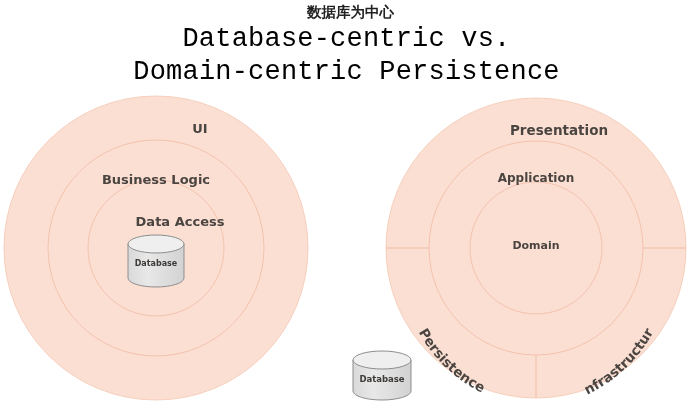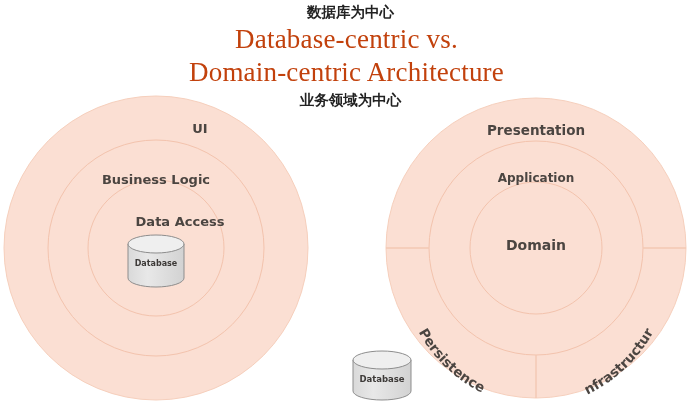--- a/index.html
+++ b/index.html
@@ -36,47 +36,47 @@
     font-family: "DejaVu Sans", "Liberation Sans", sans-serif;
     font-size: 14.5px;
     font-weight: 700;
     color: #222222;
     letter-spacing: 0px;
     line-height: 1.15;
     padding-left: 8px;
   }
   .cn-top { margin-top: 4px; }
   .main-title {
-    font-family: Liberation Serif, serif;
+    font-family: Liberation Mono, monospace;
     font-size: 27px;
     font-weight: 400;
-    color: #c2410c;
+    color: #000000;
     line-height: 1.22;
     letter-spacing: 0.2px;
     margin-top: 2px;
   }
   .main-title .line { display: block; }
   .cn-bottom { margin-top: 3px; }
 
   
   .ring-label {
     position: absolute;
     font-family: "DejaVu Sans", "Liberation Sans", sans-serif;
     font-weight: 700;
     color: #4b4541;
     white-space: nowrap;
     transform: translate(-50%, -50%);
     pointer-events: none;
   }
   .lbl-ui           { font-size: 13px; }
   .lbl-business     { font-size: 13px; }
   .lbl-dataaccess   { font-size: 13px; padding-left: 48px; }
-  .lbl-presentation { font-size: 13.5px; }
+  .lbl-presentation { font-size: 13.5px; margin-left: 23px; }
   .lbl-application  { font-size: 12px; }
-  .lbl-domain       { font-size: 14px; }
+  .lbl-domain       { font-size: 11px; }
   .db-text {
     position: absolute;
     font-family: "DejaVu Sans", "Liberation Sans", sans-serif;
     font-weight: 700;
     color: #3d3a38;
     white-space: nowrap;
     transform: translate(-50%, -50%);
     pointer-events: none;
   }
   .db-text-left  { font-size: 8px; }
@@ -130,23 +130,22 @@
   <g>
     <path d="M 353 360 L 353 391 A 29 9 0 0 0 411 391 L 411 360 Z" fill="url(#cylBody)" stroke="#8d8d8d" stroke-width="1"></path>
     <ellipse cx="382" cy="360" rx="29" ry="9" fill="#efefef" stroke="#8d8d8d" stroke-width="1"></ellipse>
   </g>
 </svg>
 
 <div class="title-block">
   <div class="cn-caption cn-top">数据库为中心</div>
   <div class="main-title">
     <span class="line">Database-centric vs.</span>
-    <span class="line">Domain-centric Architecture</span>
+    <span class="line">Domain-centric Persistence</span>
   </div>
-  <div class="cn-caption cn-bottom">业务领域为中心</div>
 </div>
 
 <div class="ring-label lbl-ui" style="left:156px; top:128px;margin-left:44px;">UI</div>
 <div class="ring-label lbl-business" style="left:156px; top:179px;">Business Logic</div>
 <div class="ring-label lbl-dataaccess" style="left:156px; top:221px;">Data Access</div>
 
 <div class="ring-label lbl-presentation" style="left:536px; top:130px;">Presentation</div>
 <div class="ring-label lbl-application" style="left:536px; top:178px;">Application</div>
 <div class="ring-label lbl-domain" style="left:536px; top:245px;">Domain</div>
 

